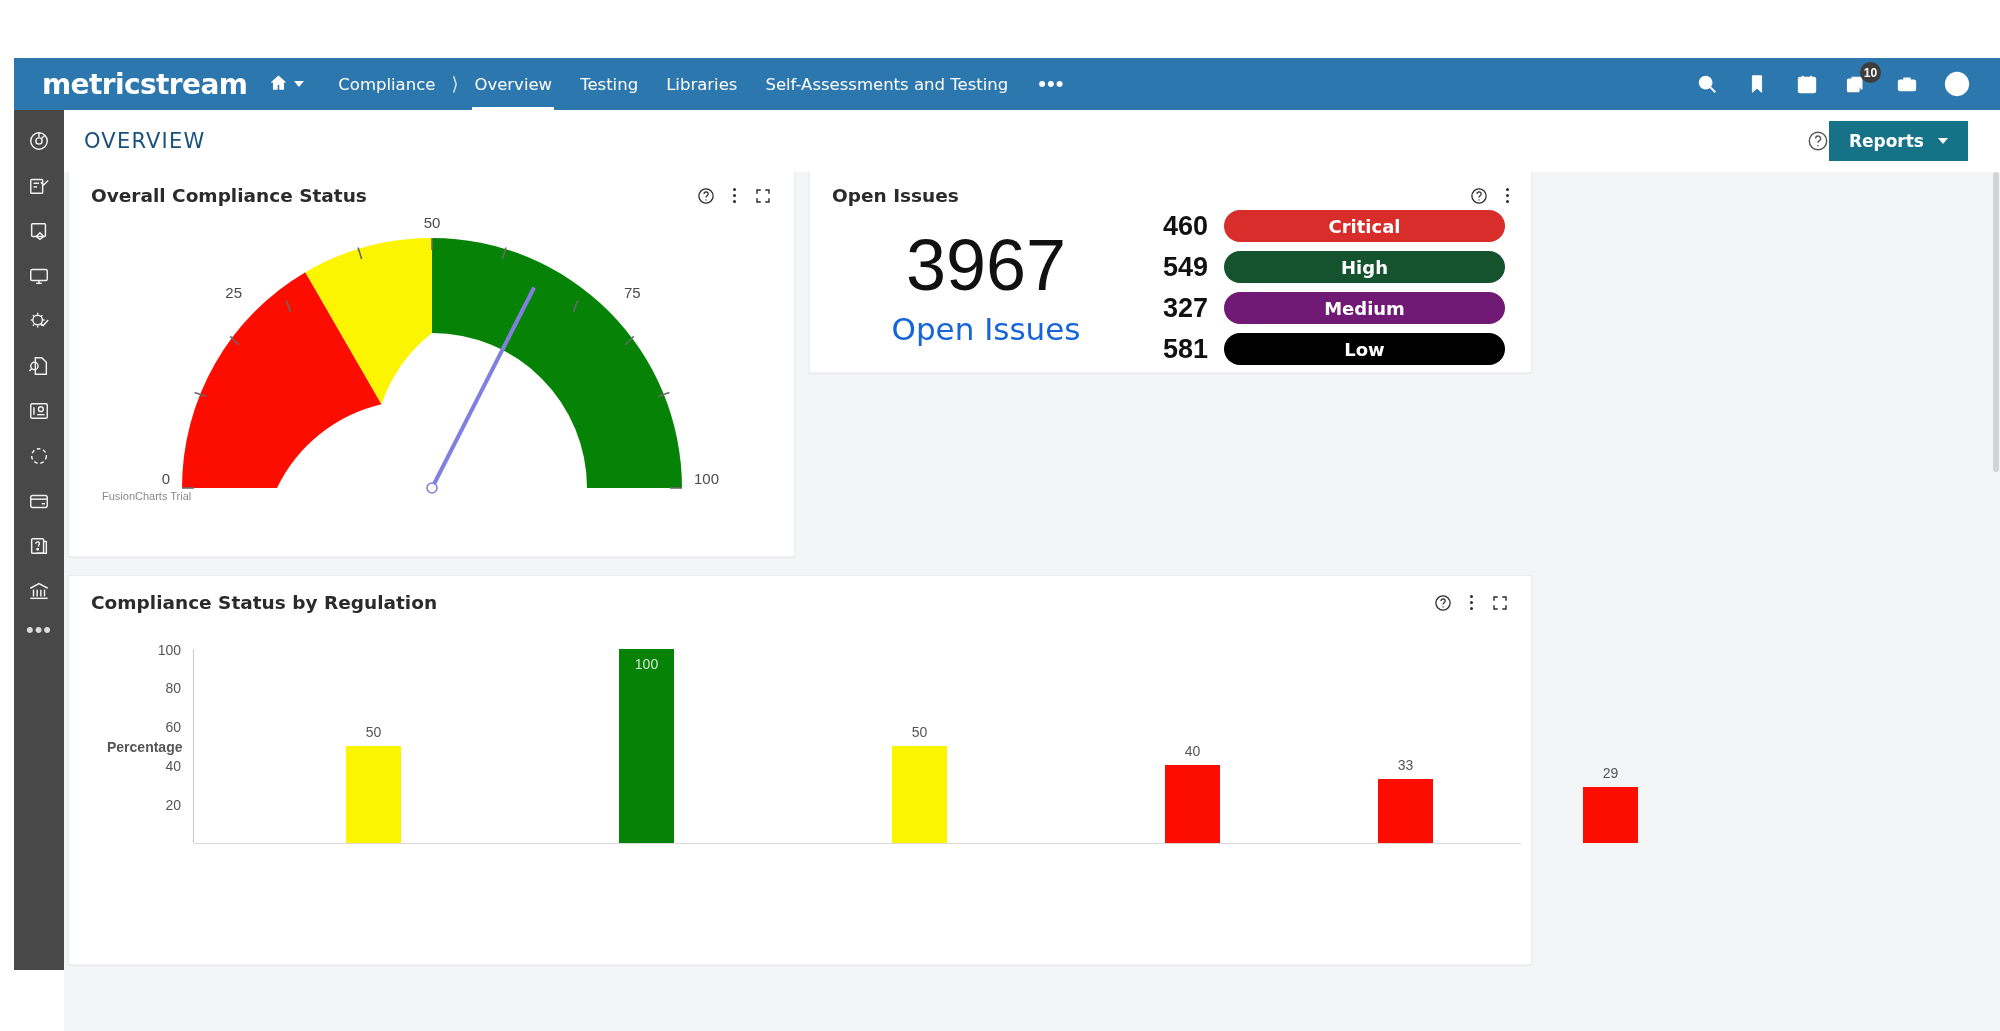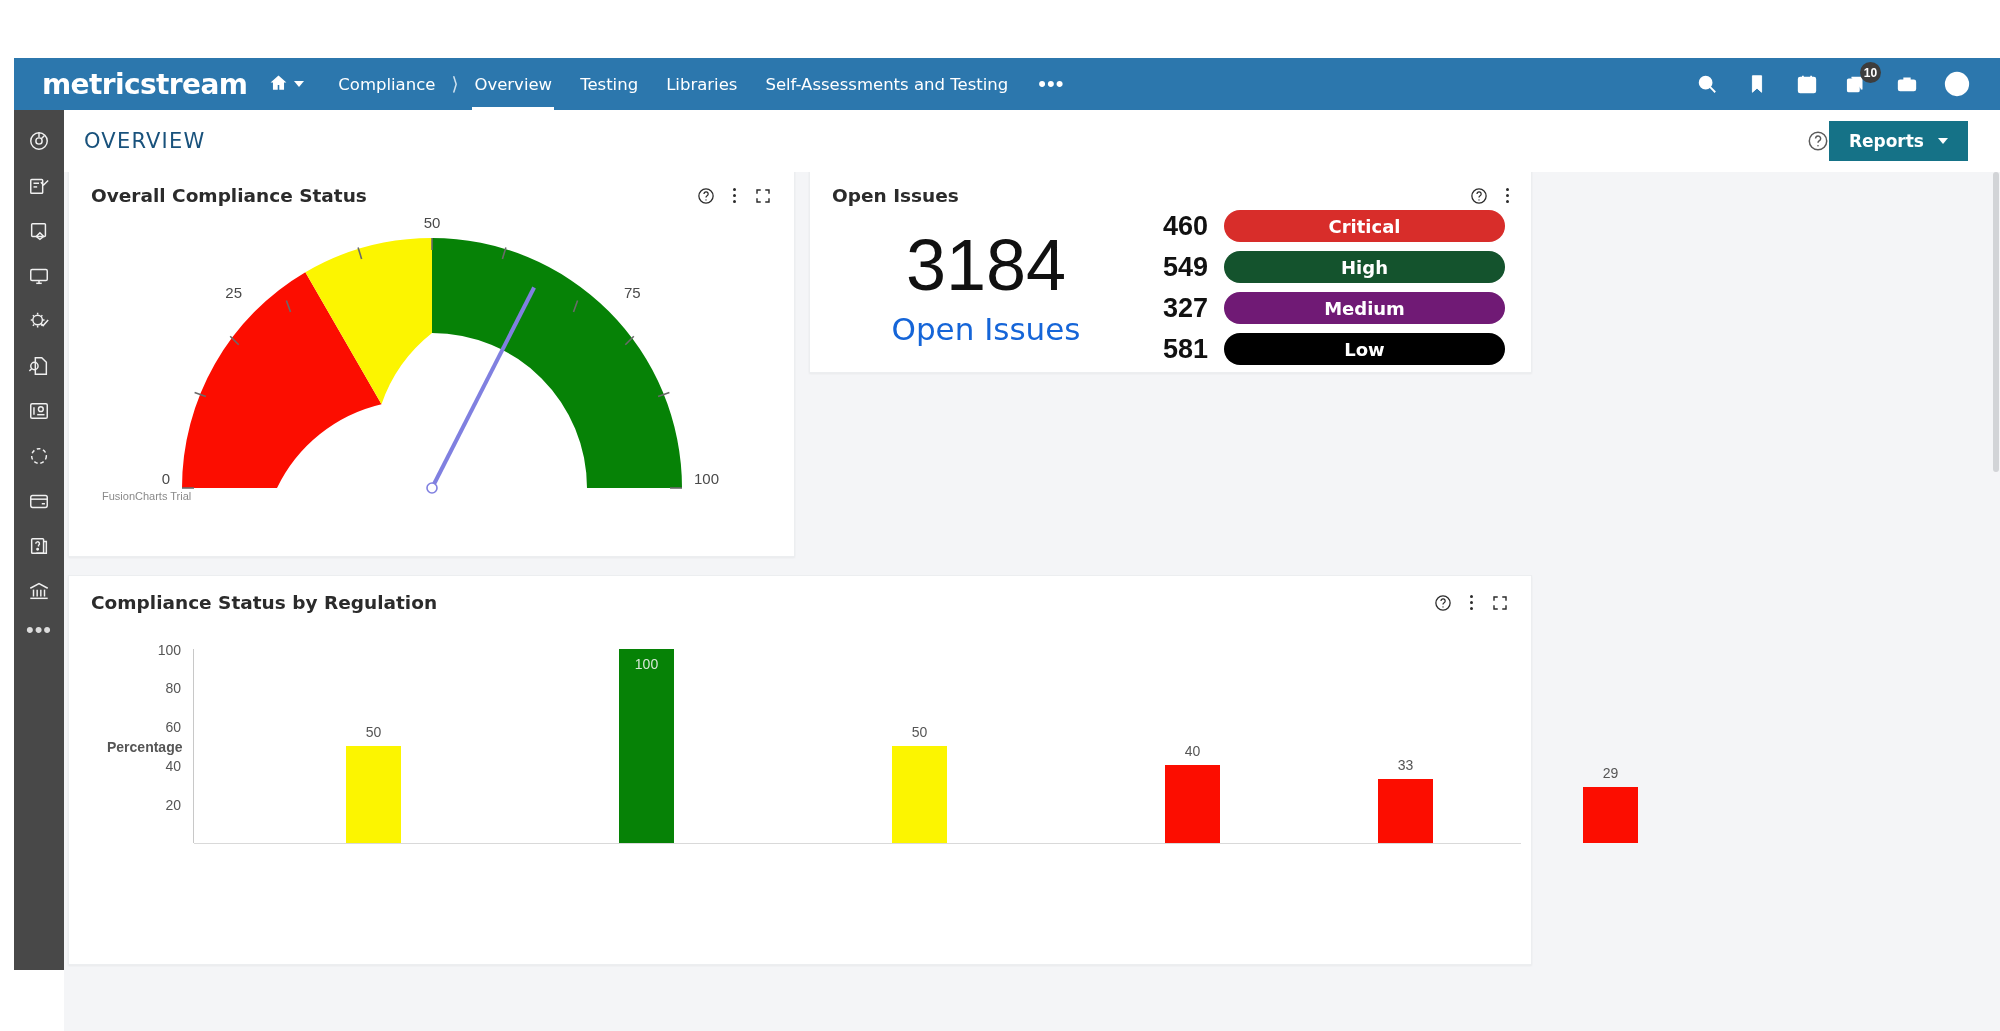--- a/index.html
+++ b/index.html
@@ -414,21 +414,21 @@
           <span class="dots-v">
               <i></i>
               <i></i>
               <i></i>
             </span>
         </div>
       </div>
 
       <div class="issues-body">
         <div class="big-num-box">
-          <div class="big-num">3184</div>
+          <div class="big-num">3967</div>
           <div class="big-label">Open Issues</div>
         </div>
         <div class="sev-list">
           <div class="sev-row">
             <div class="sev-count">460</div>
             <div class="sev-bar" style="background:#d82d2a">Critical</div>
           </div>
           <div class="sev-row">
             <div class="sev-count">549</div>
             <div class="sev-bar" style="background:#14532d">High</div>

